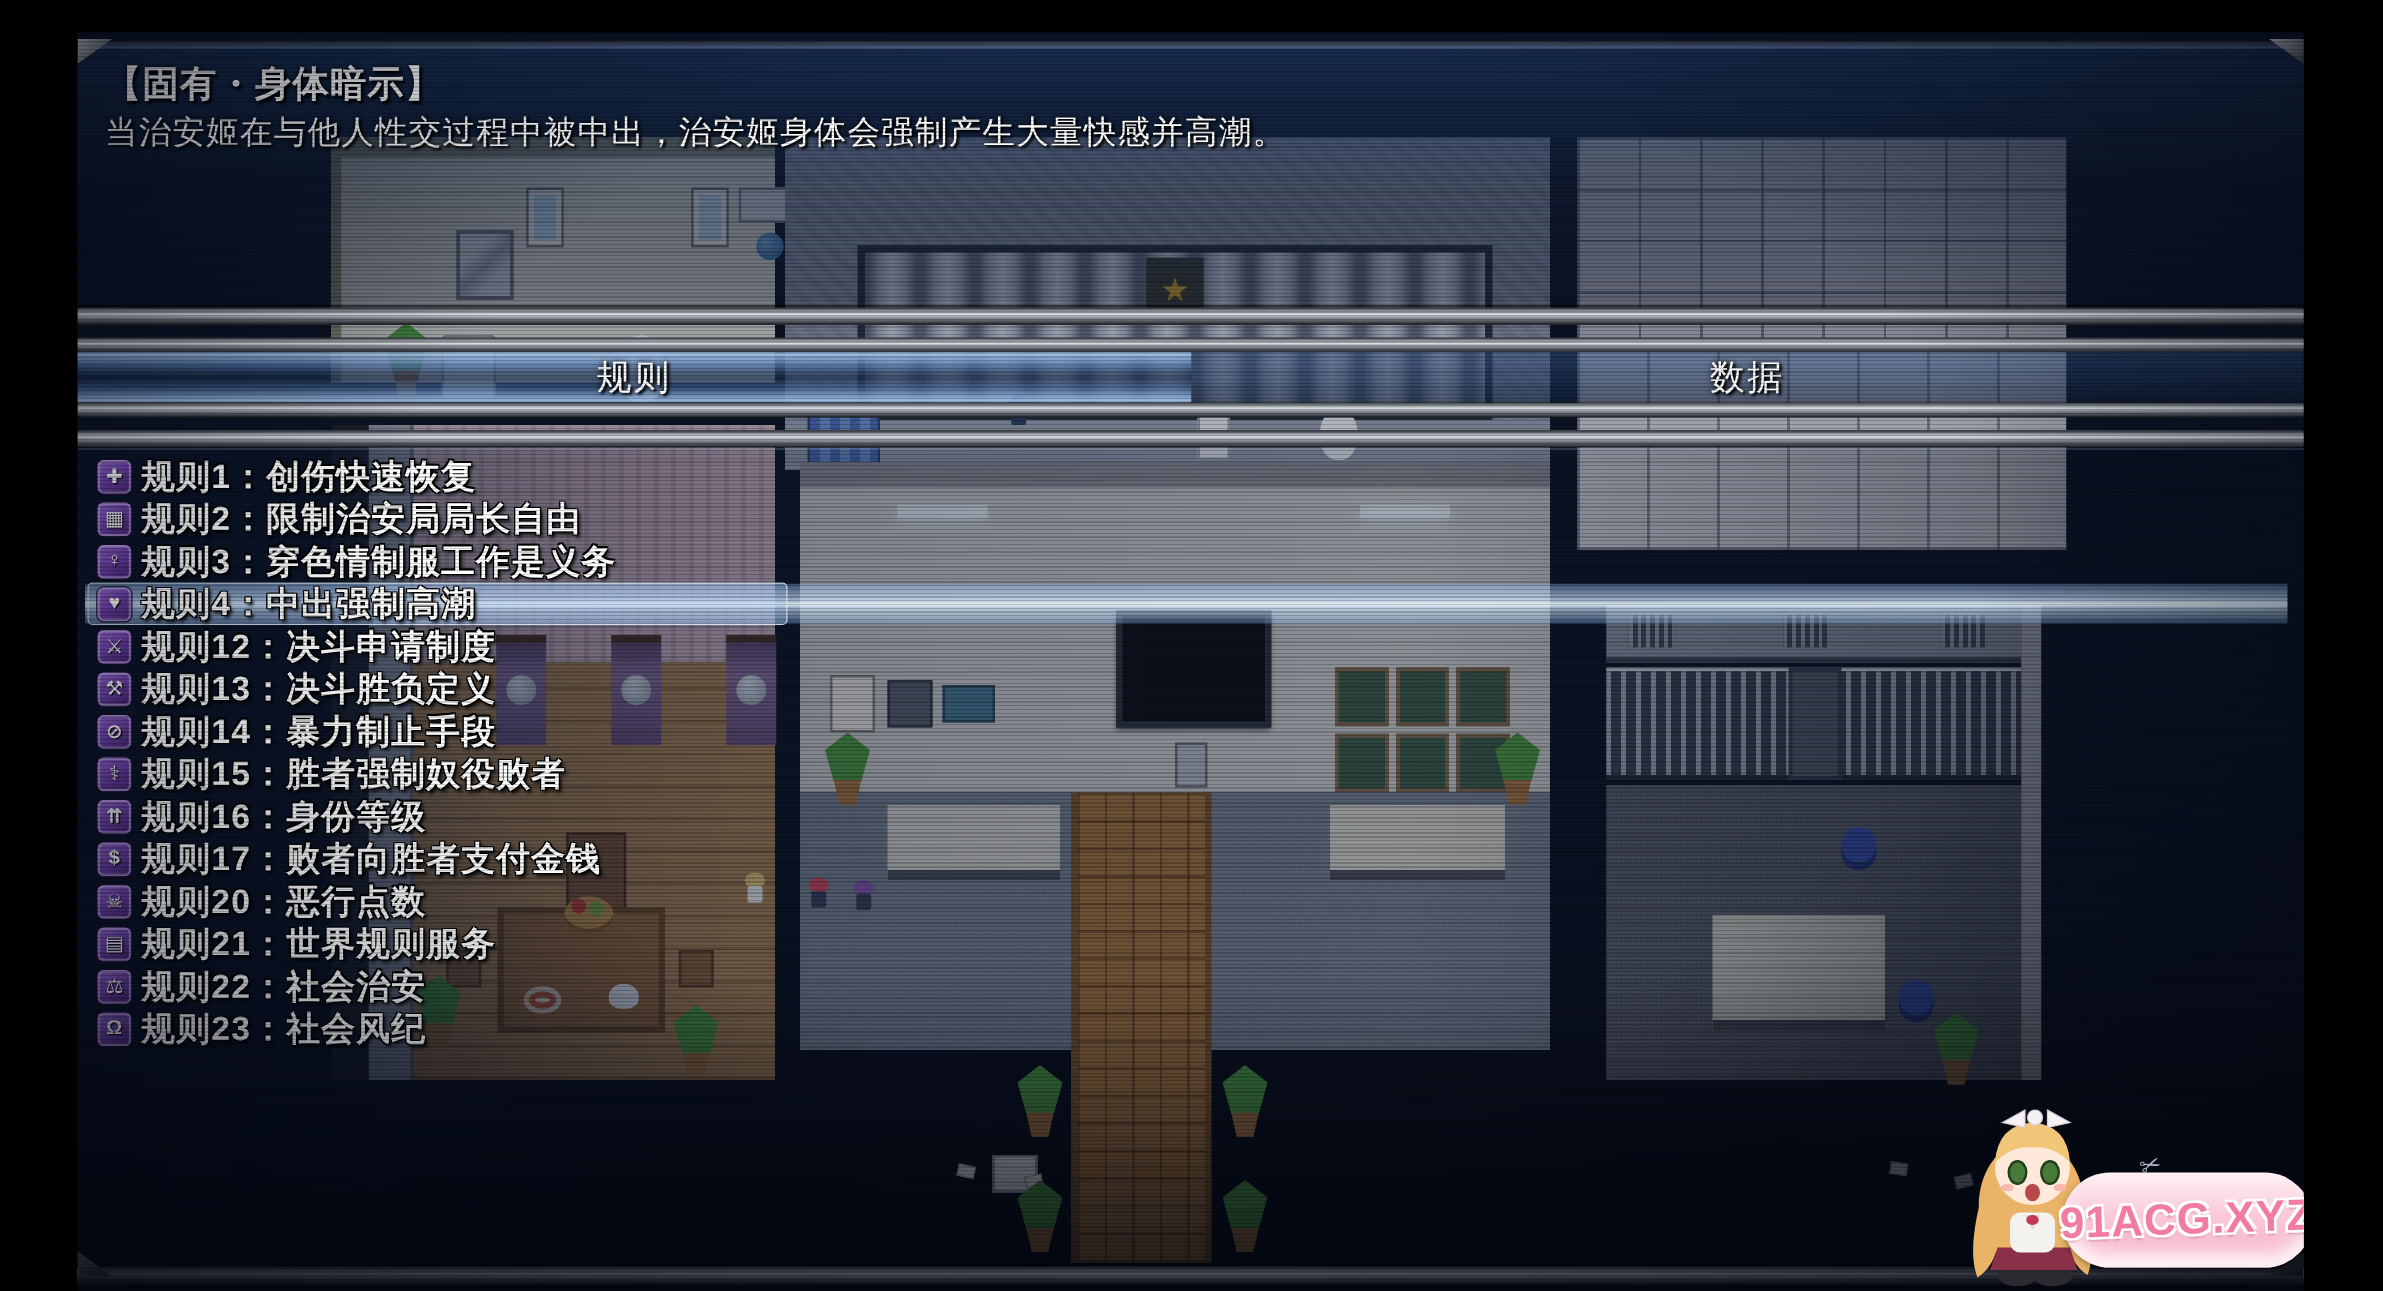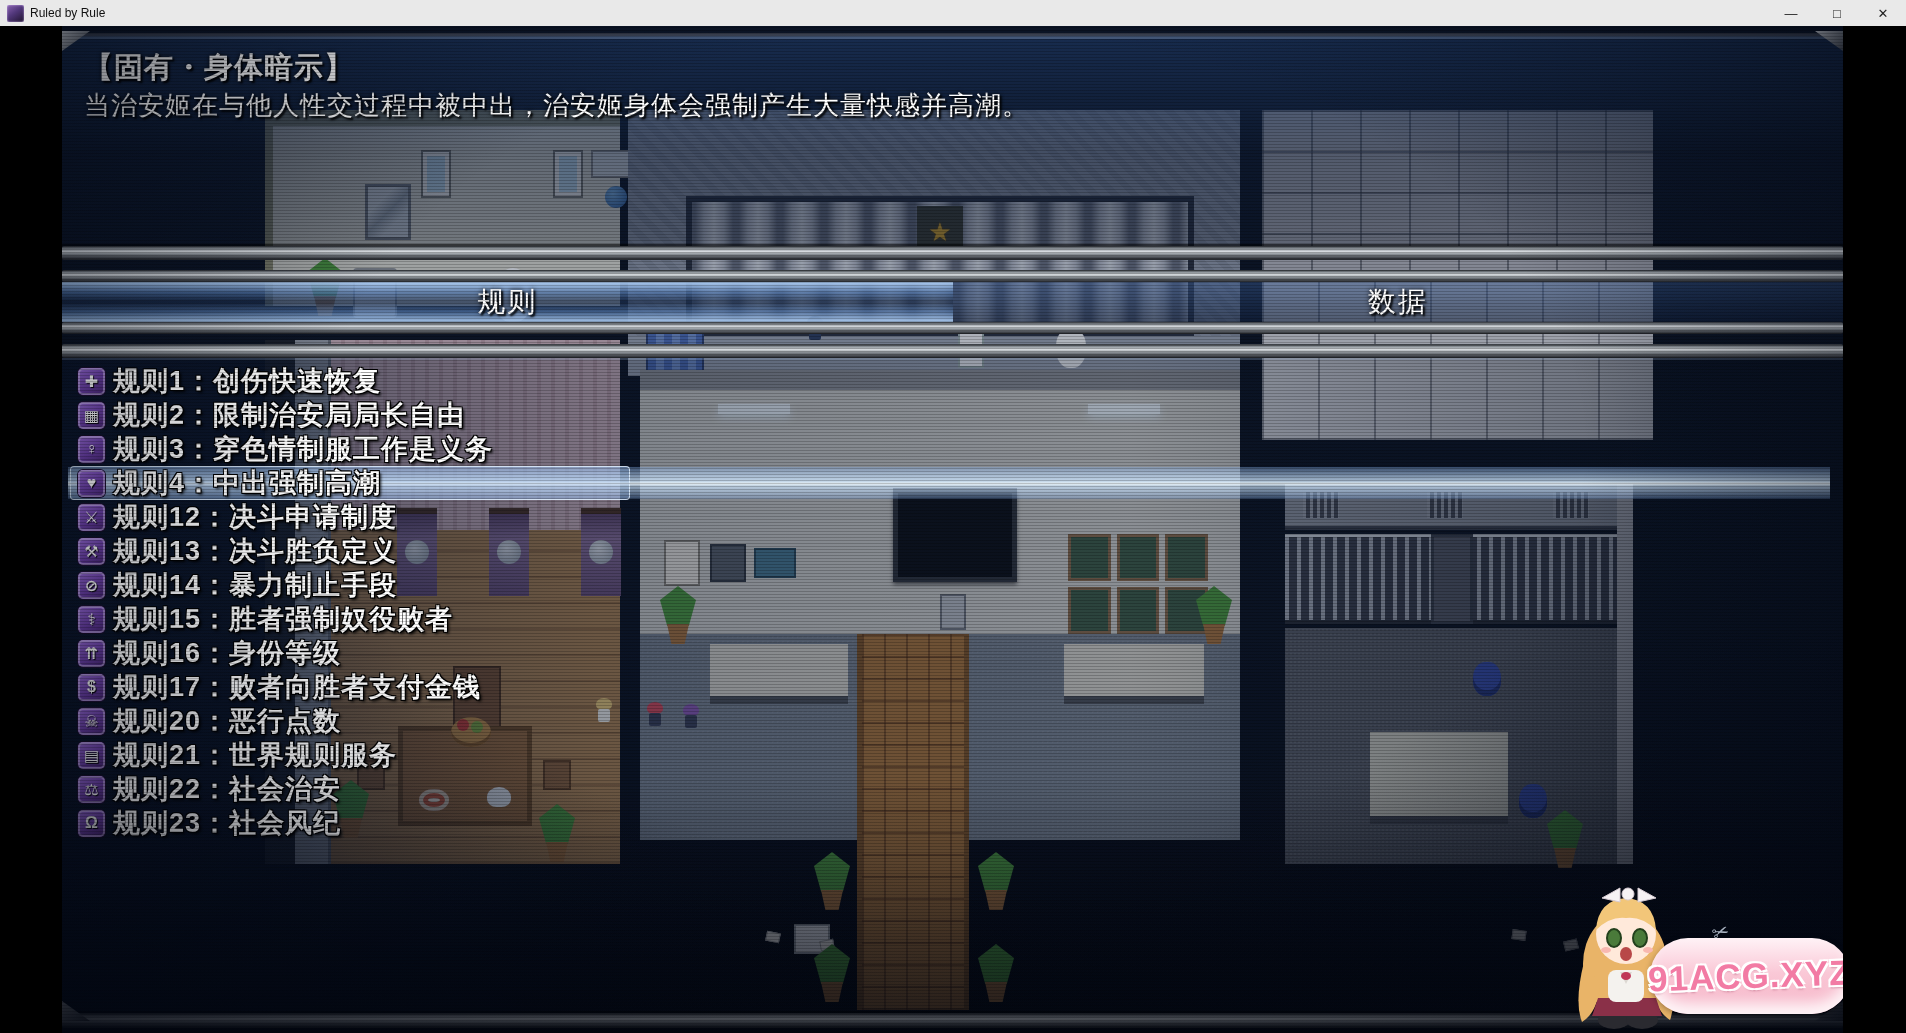--- a/index.html
+++ b/index.html
@@ -206,29 +206,20 @@
   .wm-fruit { position:absolute; left:262px; top:80px; width:20px; height:20px; border-radius:50%;
     background:radial-gradient(circle at 35% 35%,#ecc8f2,#c497d4); }
 
   .mascot { position:absolute; left:0; top:0; }
 </style>
 </head>
 <body>
 
 <div class="screen">
 
-  <div class="titlebar">
-    <span class="appicon"></span>
-    <span class="apptitle">Ruled by Rule</span>
-    <div class="wincontrols">
-      <span class="wc">—</span>
-      <span class="wc">□</span>
-      <span class="wc">✕</span>
-    </div>
-  </div>
 
   <div class="game">
     <div class="viewport">
 
       <div class="map">
 
         <div class="rm-bath">
           <div class="bath-mirror"></div>
           <div class="bath-win w1"></div>
           <div class="bath-win w2"></div>

